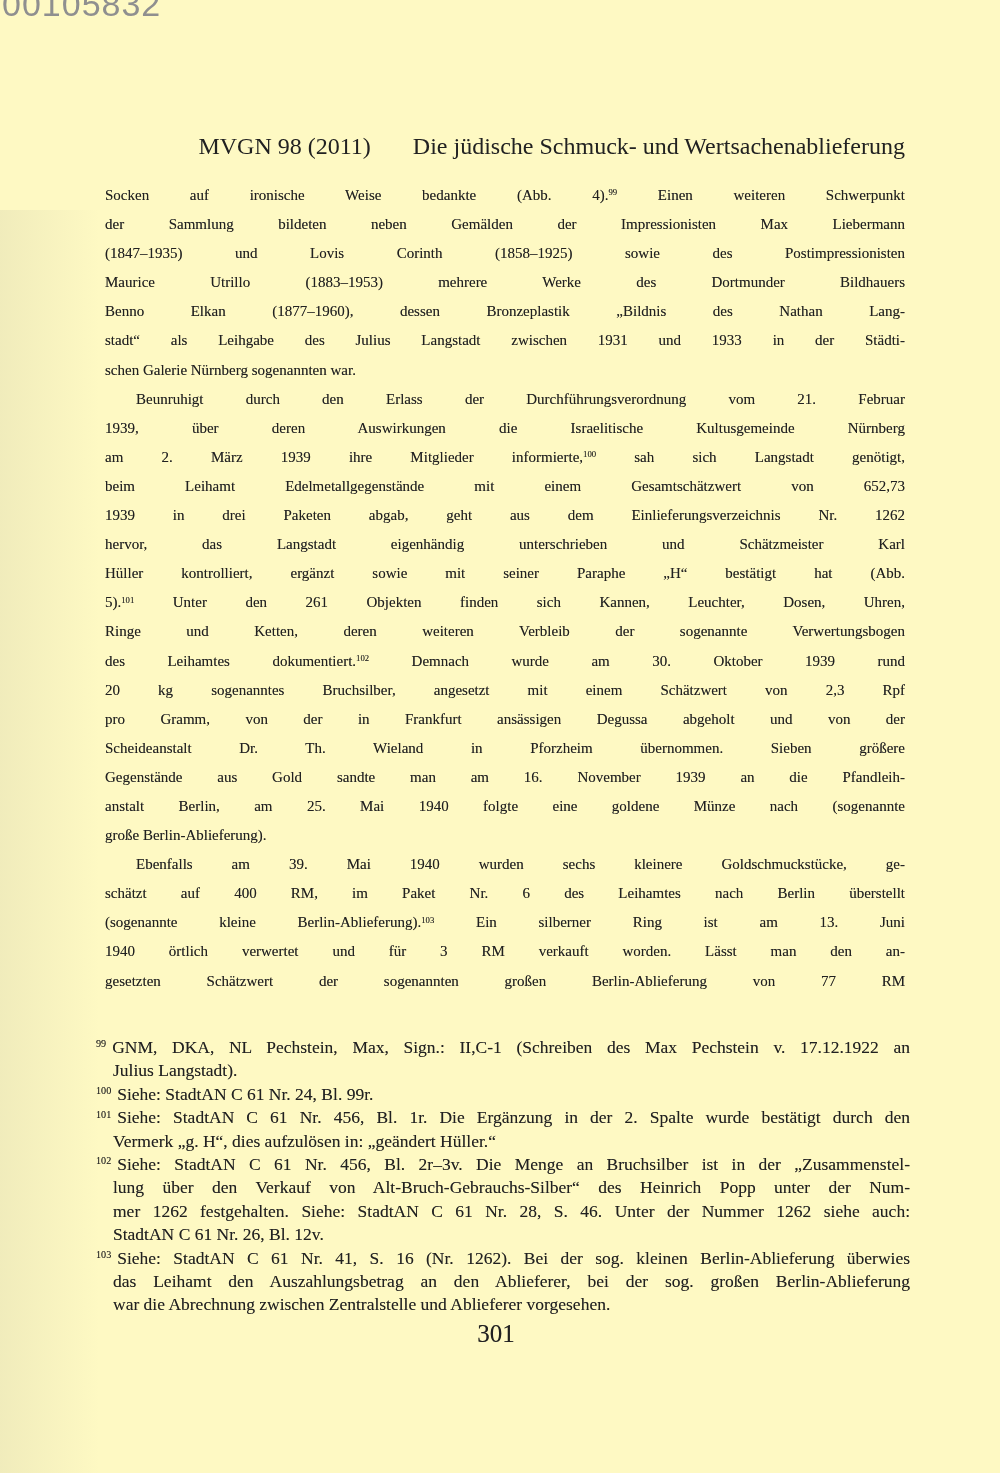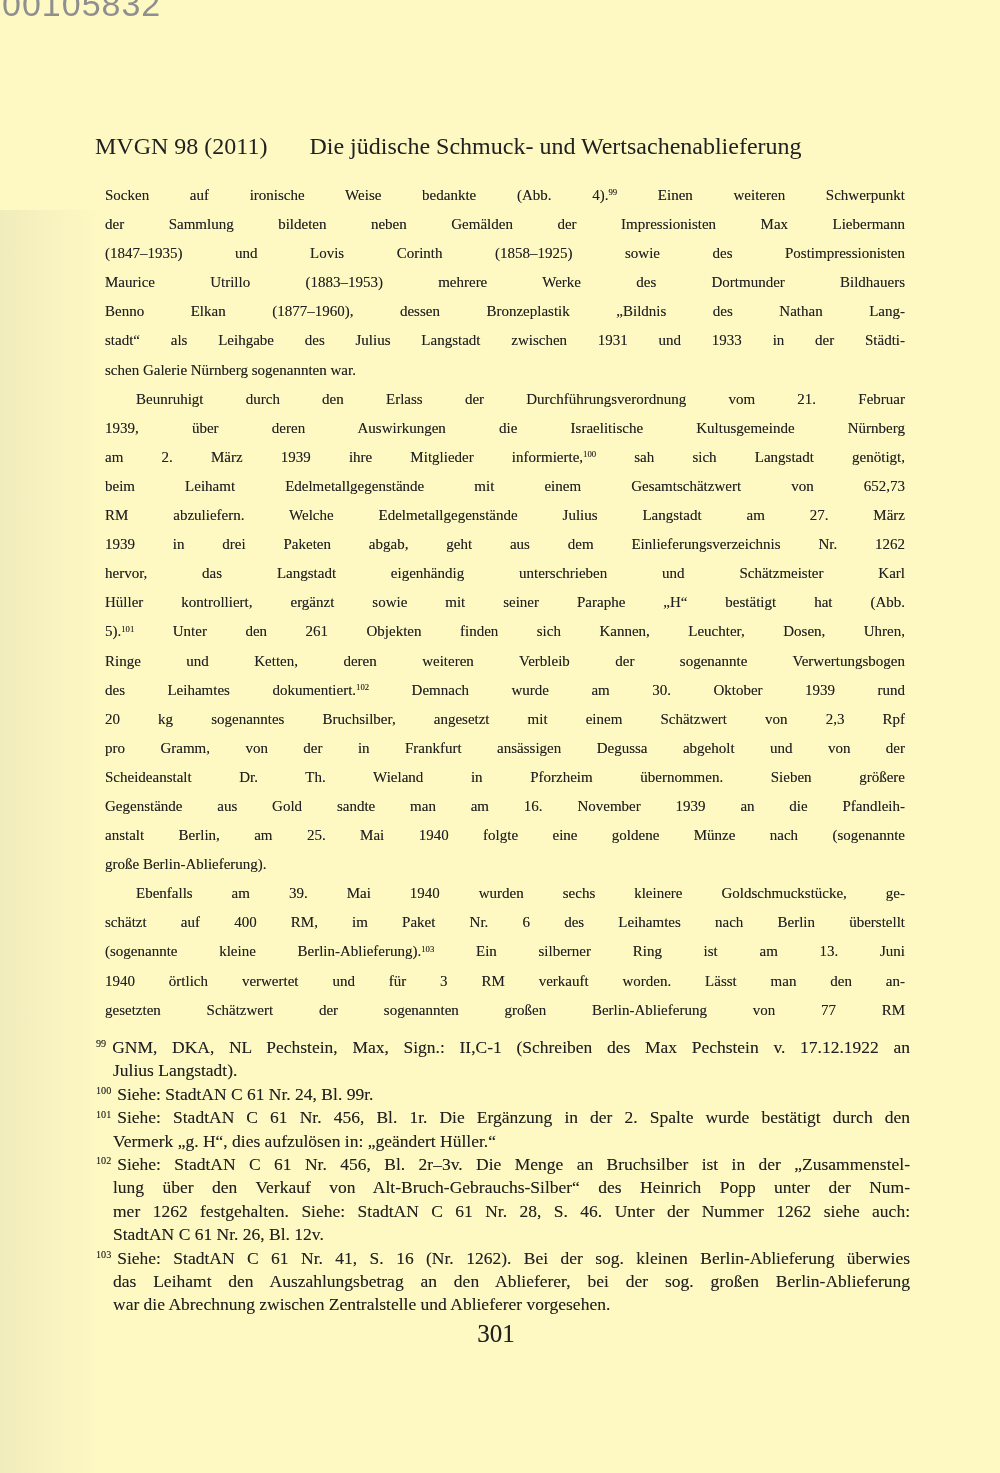--- a/index.html
+++ b/index.html
@@ -28,23 +28,23 @@
     left: 2px;
     font-family: "Liberation Sans", sans-serif;
     font-size: 34px;
     font-weight: 500;
     letter-spacing: 1px;
     color: #8f8f8f;
   }
   .running-head {
     position: absolute;
     top: 133px;
-    left: 95px;
+    left: 105px;
     width: 800px;
-    text-align: left;
+    text-align: right;
     font-size: 24px;
     white-space: nowrap;
   }
   .running-head .journal { margin-right: 42px; }
   .body-text {
     position: absolute;
     top: 181px;
     left: 105px;
     width: 800px;
     font-size: 15px;
@@ -115,21 +115,20 @@
       <div class="line">Benno Elkan (1877–1960), dessen Bronzeplastik „Bildnis des Nathan Lang-</div>
       <div class="line">stadt“ als Leihgabe des Julius Langstadt zwischen 1931 und 1933 in der Städti-</div>
       <div class="line end">schen Galerie Nürnberg sogenannten war.</div>
     </div>
 
     <div class="para indented">
       <div class="line">Beunruhigt durch den Erlass der Durchführungsverordnung vom 21. Februar</div>
       <div class="line">1939, über deren Auswirkungen die Israelitische Kultusgemeinde Nürnberg</div>
       <div class="line">am 2. März 1939 ihre Mitglieder informierte,<sup>100</sup> sah sich Langstadt genötigt,</div>
       <div class="line">beim Leihamt Edelmetallgegenstände mit einem Gesamtschätzwert von 652,73</div>
-      <div class="line">RM abzuliefern. Welche Edelmetallgegenstände Julius Langstadt am 27. März</div>
       <div class="line">1939 in drei Paketen abgab, geht aus dem Einlieferungsverzeichnis Nr. 1262</div>
       <div class="line">hervor, das Langstadt eigenhändig unterschrieben und Schätzmeister Karl</div>
       <div class="line">Hüller kontrolliert, ergänzt sowie mit seiner Paraphe „H“ bestätigt hat (Abb.</div>
       <div class="line">5).<sup>101</sup> Unter den 261 Objekten finden sich Kannen, Leuchter, Dosen, Uhren,</div>
       <div class="line">Ringe und Ketten, deren weiteren Verbleib der sogenannte Verwertungsbogen</div>
       <div class="line">des Leihamtes dokumentiert.<sup>102</sup> Demnach wurde am 30. Oktober 1939 rund</div>
       <div class="line">20 kg sogenanntes Bruchsilber, angesetzt mit einem Schätzwert von 2,3 Rpf</div>
       <div class="line">pro Gramm, von der in Frankfurt ansässigen Degussa abgeholt und von der</div>
       <div class="line">Scheideanstalt Dr. Th. Wieland in Pforzheim übernommen. Sieben größere</div>
       <div class="line">Gegenstände aus Gold sandte man am 16. November 1939 an die Pfandleih-</div>

